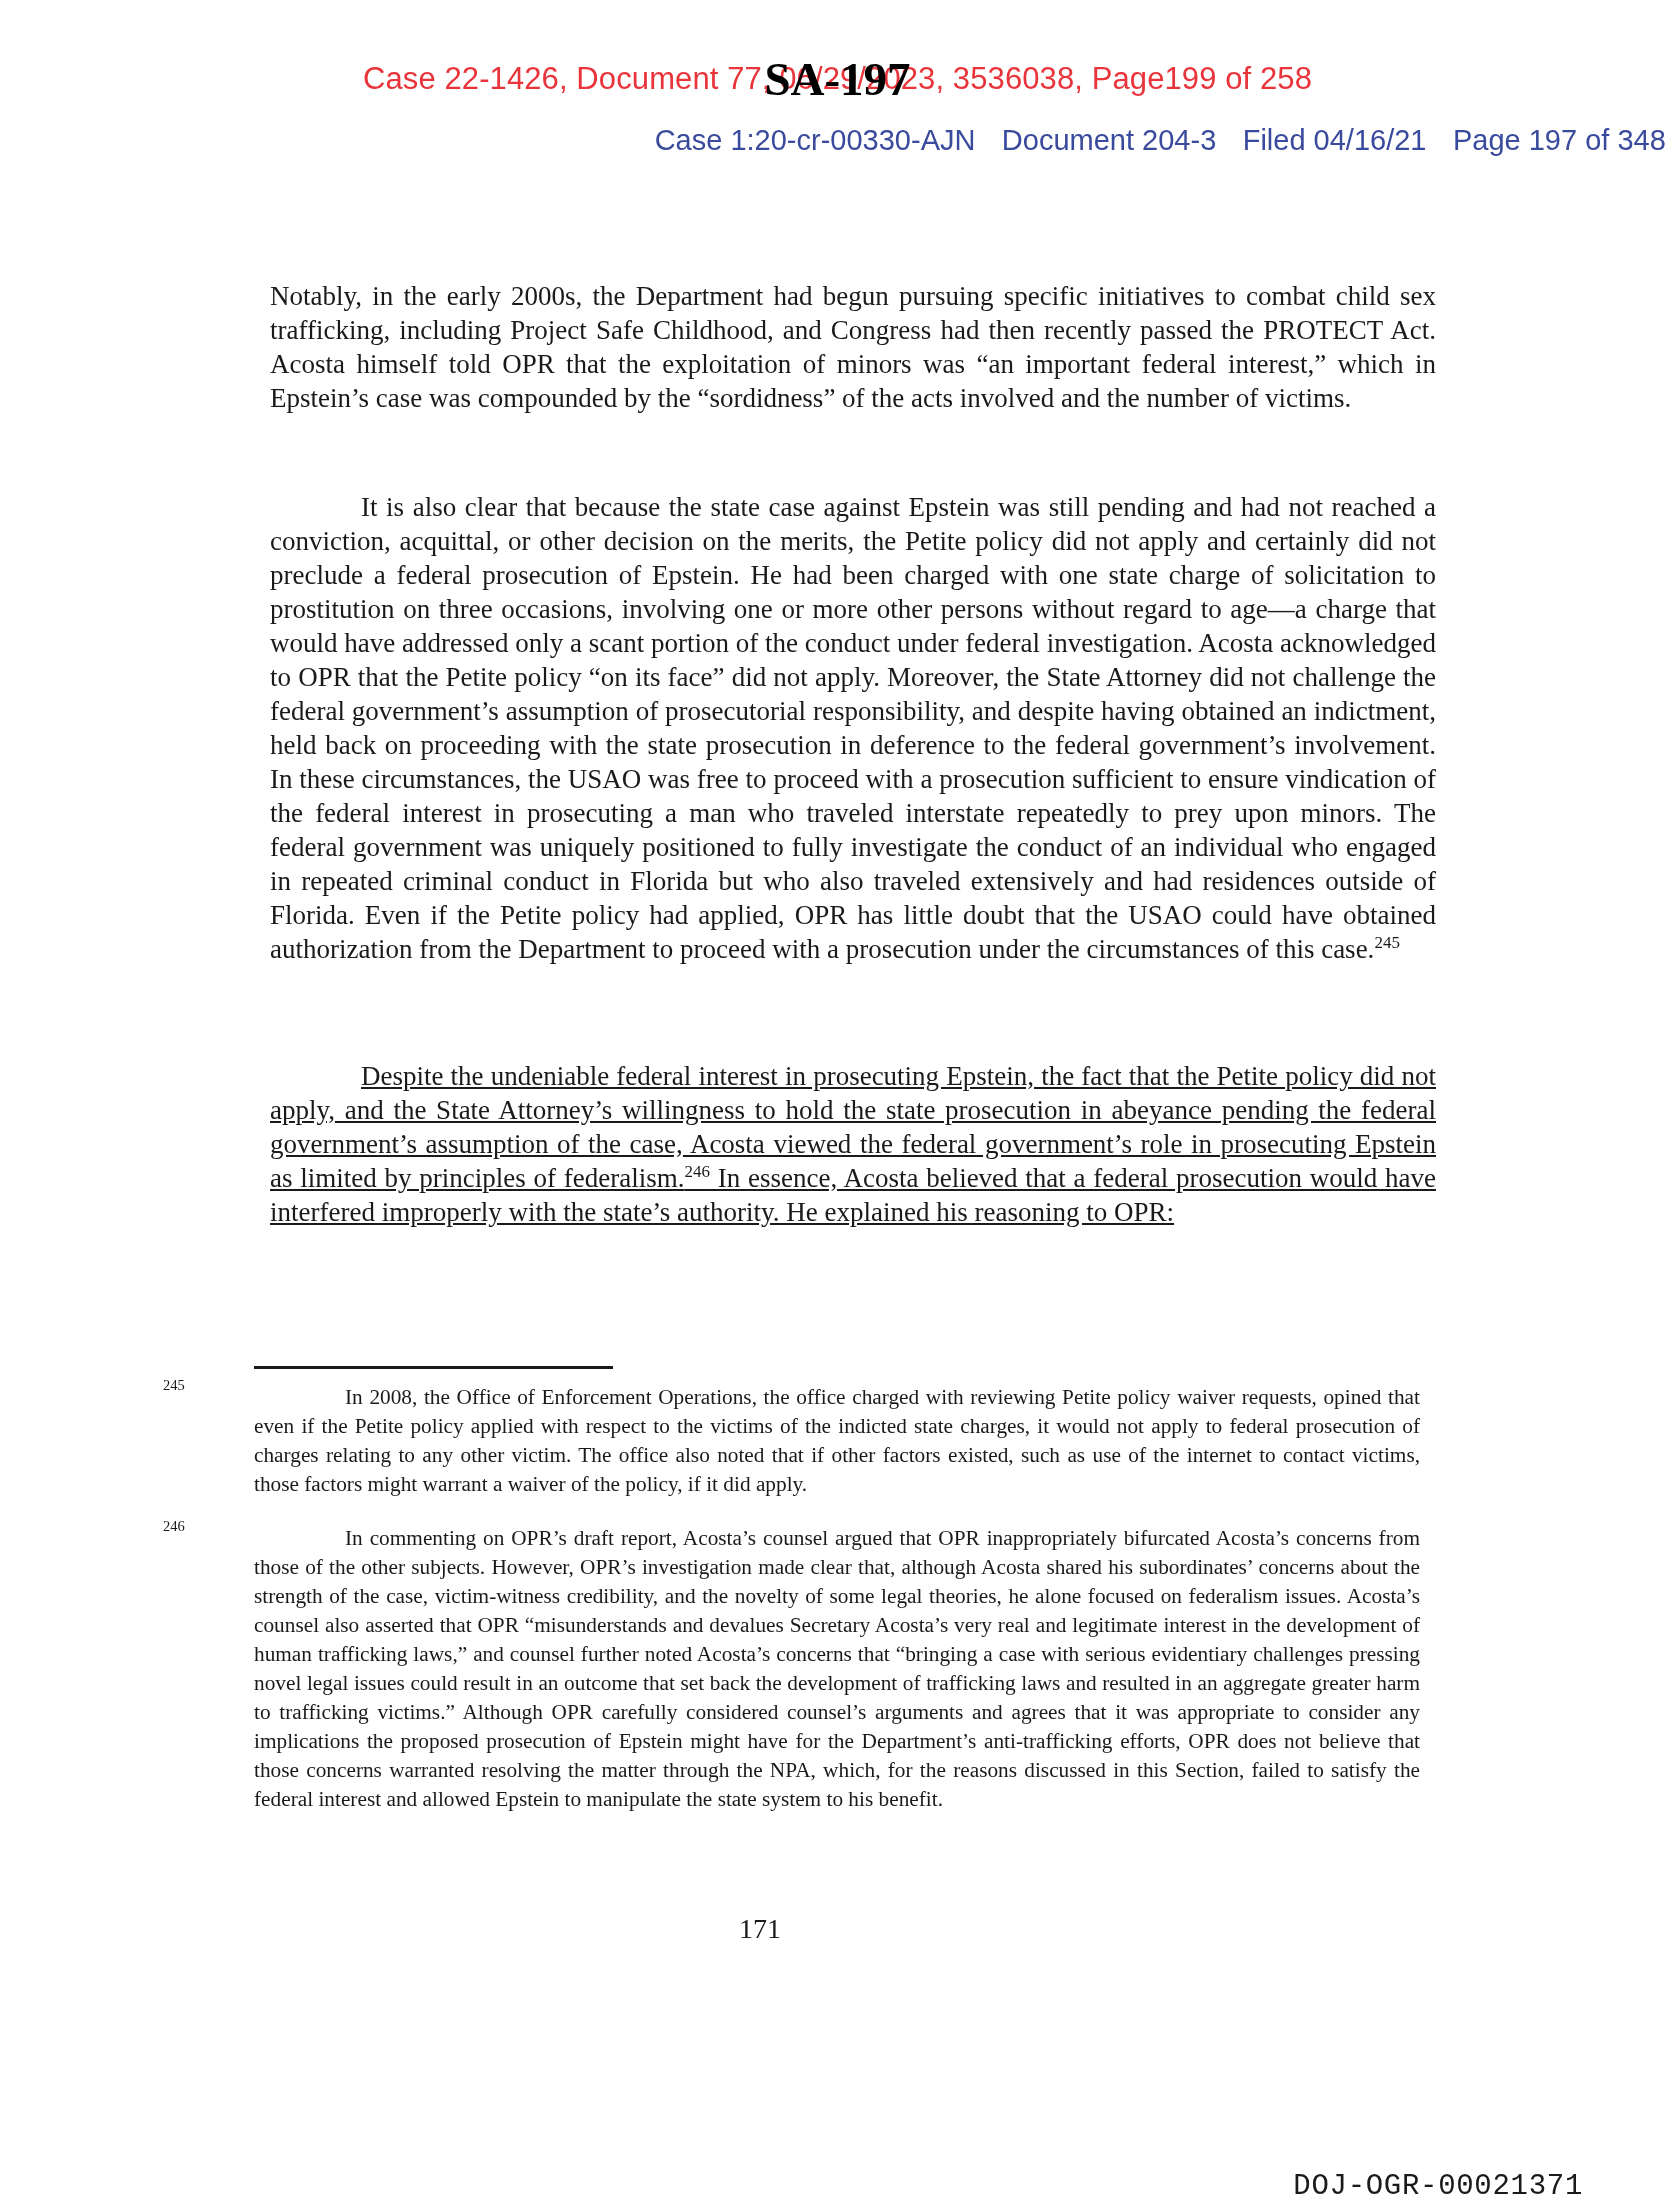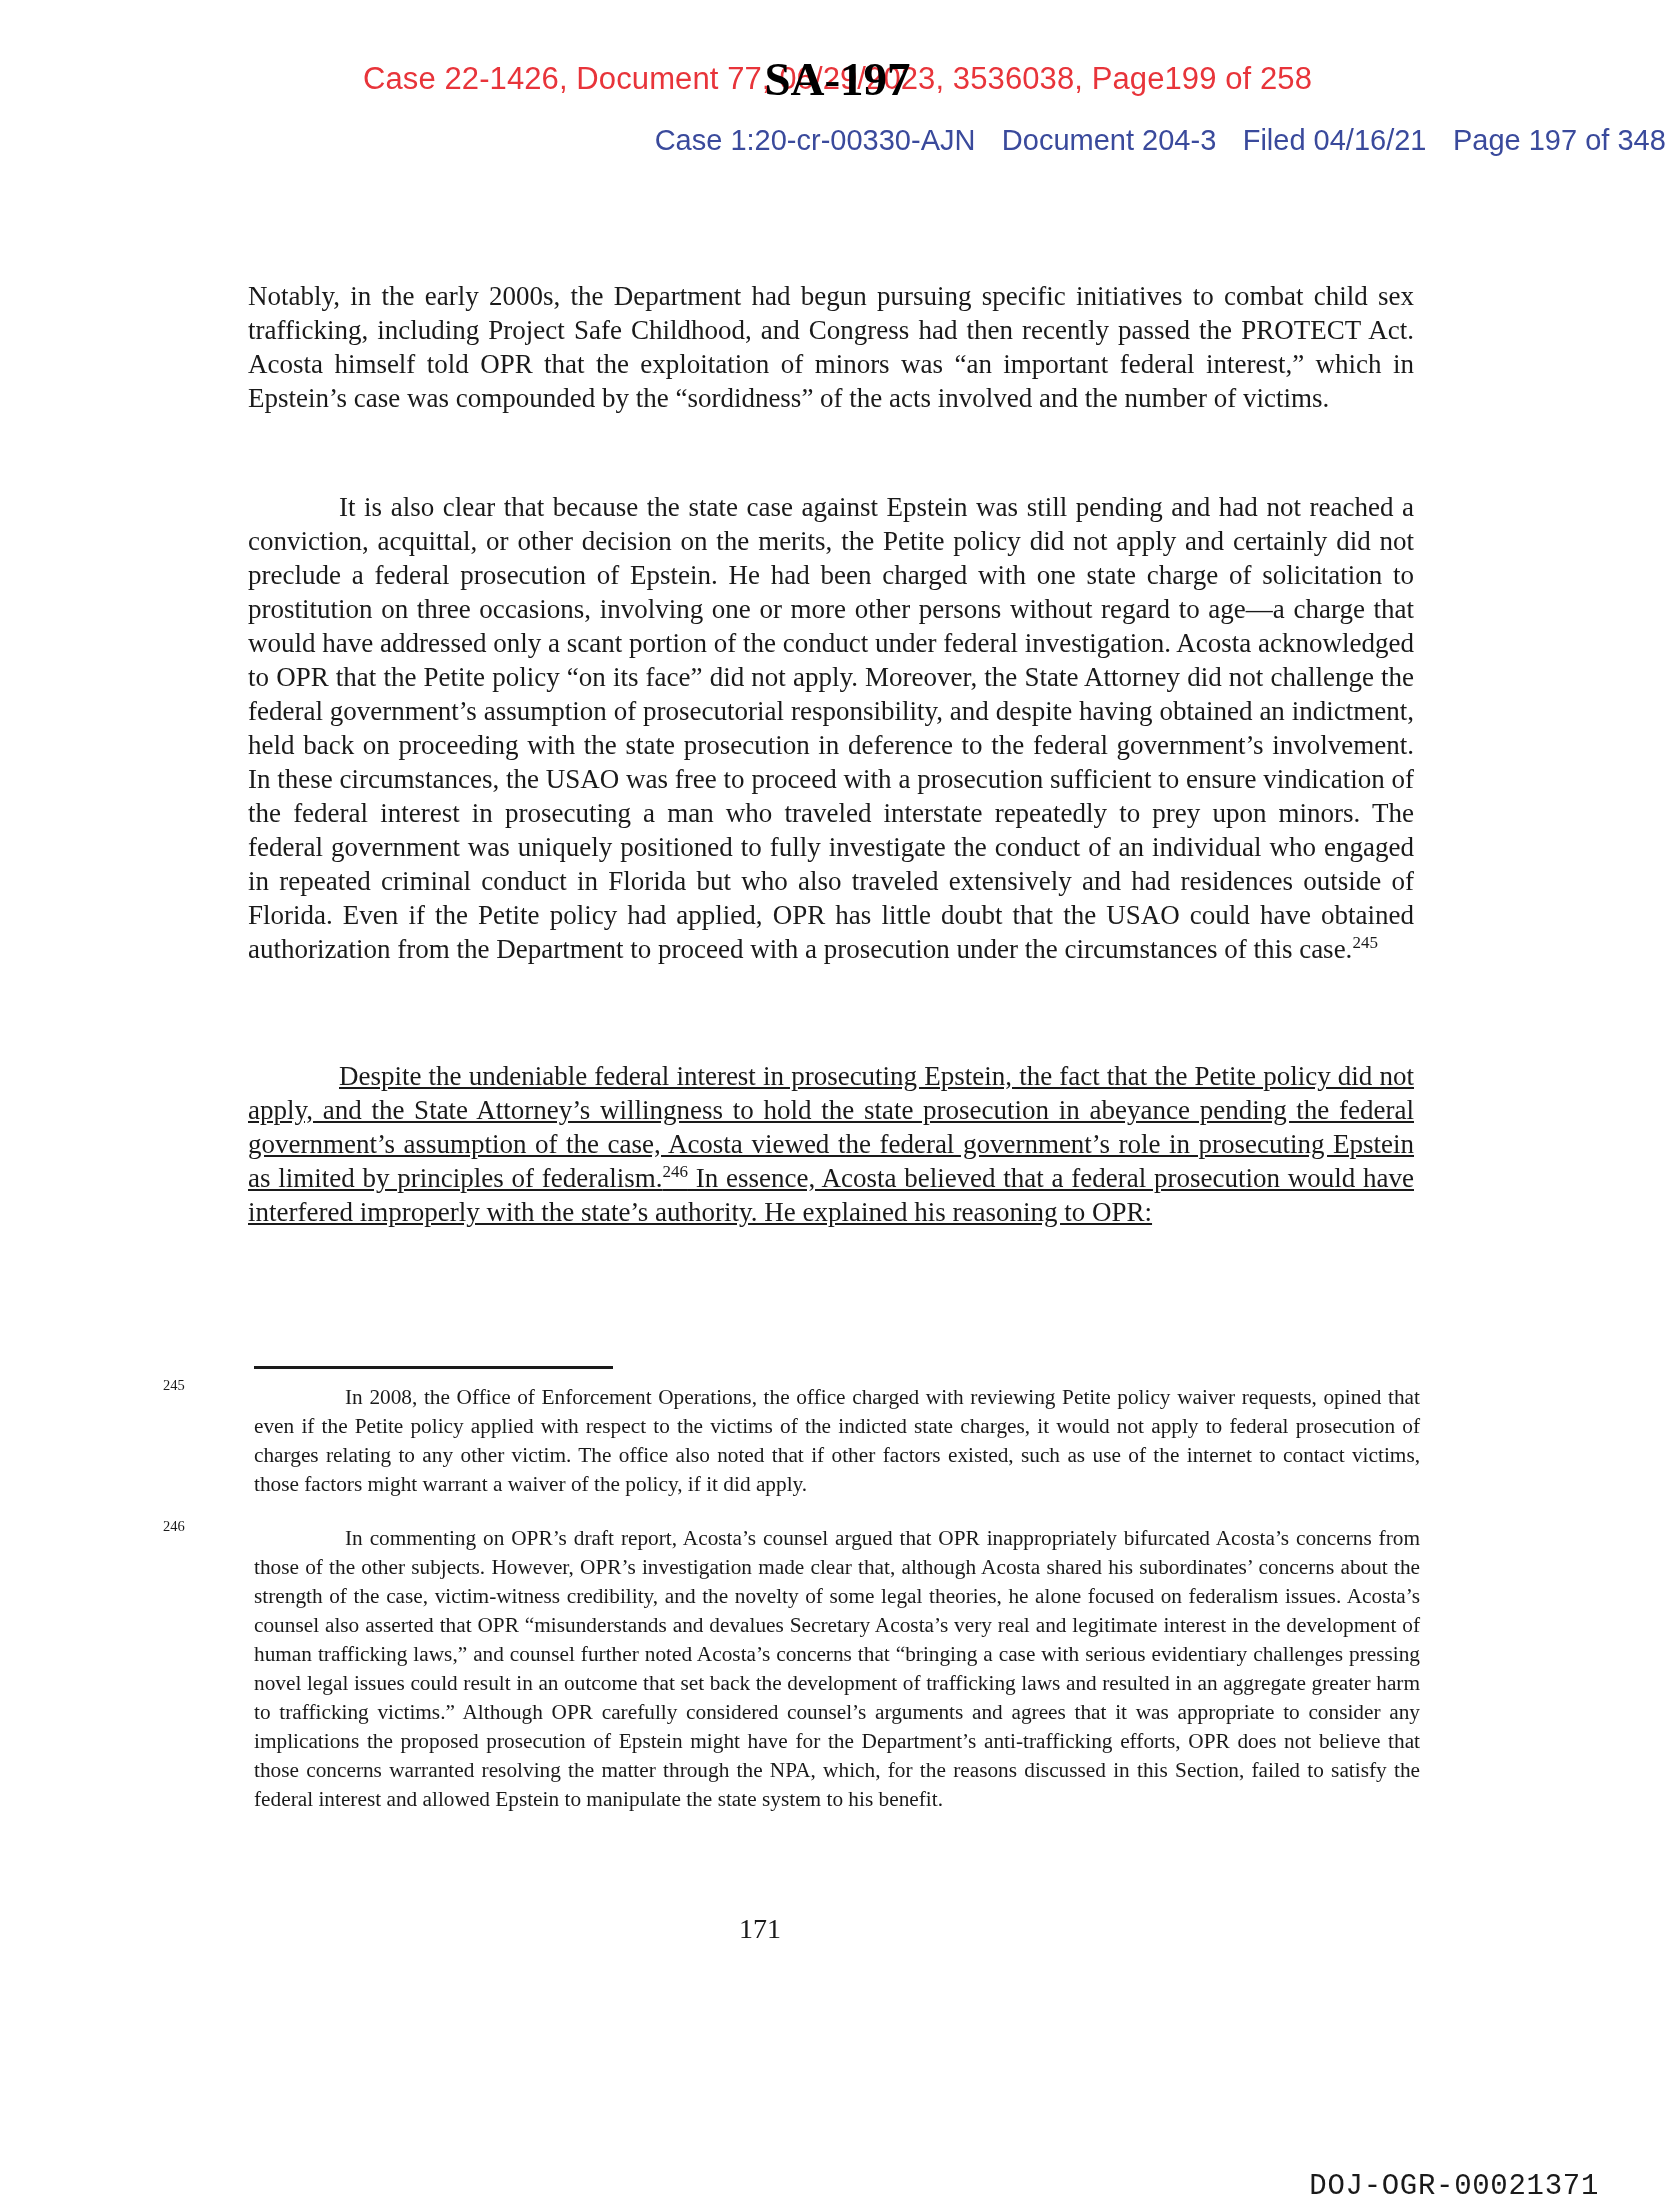--- a/index.html
+++ b/index.html
@@ -41,21 +41,21 @@
     font-family: "Liberation Sans", sans-serif;
     font-size: 29px;
     color: #3a4a9c;
     word-spacing: 0;
     text-align: right;
   }
   .hdr-district span { margin: 0 9.2px; }
 
   .body-text {
     position: absolute;
-    left: 248px;
+    left: 270px;
     width: 1166px;
     font-family: "Liberation Serif", serif;
     font-size: 27px;
     line-height: 34px;
     color: #1a1a1a;
     text-align: justify;
   }
   .body-text p {
     margin: 0;
     text-align: justify;
@@ -105,21 +105,21 @@
     left: 0;
     width: 1520px;
     top: 1913px;
     text-align: center;
     font-family: "Liberation Serif", serif;
     font-size: 28px;
     color: #1a1a1a;
   }
   .bates {
     position: absolute;
-    right: 76px;
+    right: 92px;
     top: 2170px;
     font-family: "Liberation Mono", monospace;
     font-size: 29px;
     color: #1a1a1a;
     letter-spacing: 0.7px;
   }
 </style>
 </head>
 <body>
 

